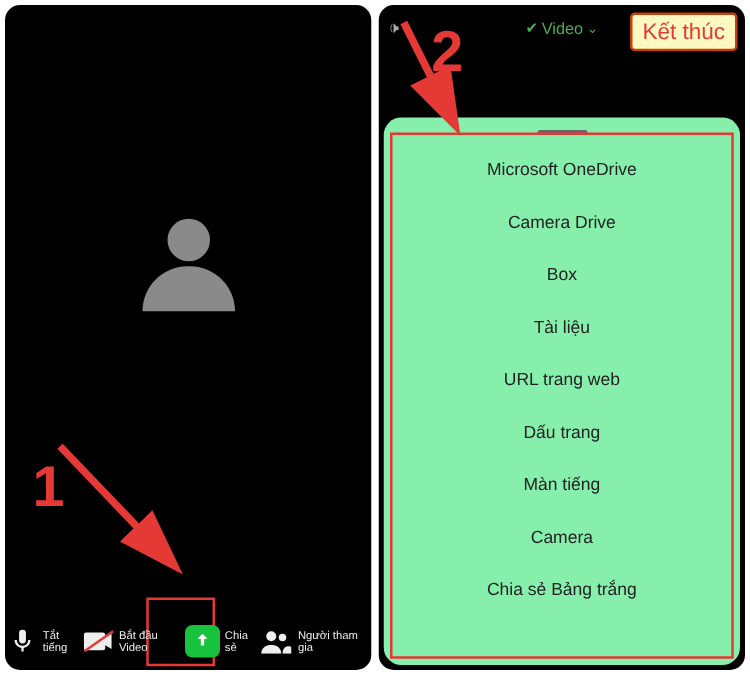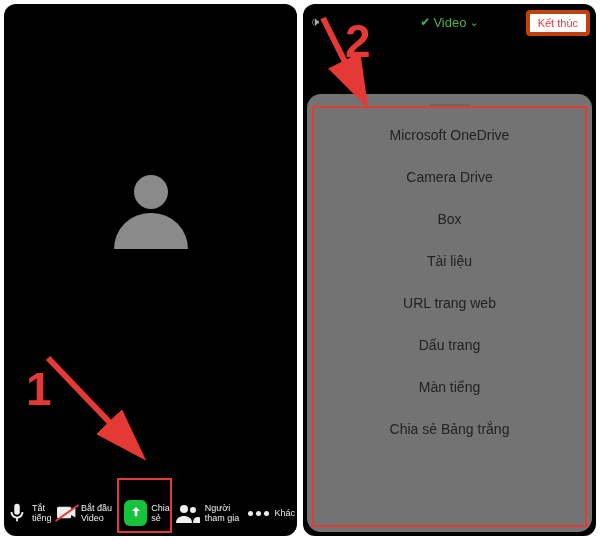--- a/index.html
+++ b/index.html
@@ -113,36 +113,36 @@
     height: 36px;
   }
   .zoom-tag {
     color:#4caf50;
     font-size:13px;
     display:flex; align-items:center; gap:3px;
   }
   .end-btn {
     position:absolute; right:6px; top:6px;
     color:#e53935;
-    border:4px solid #c2410c;
-    background:#ffffff;
-    font-size:11px;
+    border:2px solid #c2410c;
+    background:#fef9c3;
+    font-size:18px;
     padding: 3px 8px;
     border-radius:4px;
   }
   .speaker {
     position:absolute; left:8px; top:10px;
     color:#aaa; font-size:13px;
   }
 
   .sheet {
     position:absolute;
     left:4px; right:4px; bottom:4px;
     top: 90px;
-    background:#737373;
+    background:#86efac;
     border-radius:14px;
     padding-top:8px;
   }
   .sheet-handle {
     width:40px; height:4px; background:#666;
     border-radius:2px; margin:2px auto 6px;
   }
   .sheet-list {
     display:flex; flex-direction:column;
   }
@@ -212,30 +212,20 @@
     <div class="tool-item">
       <div class="tool-icon people">
         <svg viewBox="0 0 26 20">
             <circle cx="9" cy="6" r="4"></circle>
             <circle cx="18" cy="7" r="3"></circle>
             <path d="M1 20c0-5 4-7 8-7s8 2 8 7H1z"></path>
             <path d="M18 20c0-4 2-6 5-6 1 0 2 0 2 1v5h-7z"></path>
           </svg>
       </div>
       <span>Người tham gia</span>
-    </div>
-    <div class="tool-item">
-      <div class="tool-icon">
-        <div class="dots">
-            <span></span>
-            <span></span>
-            <span></span>
-          </div>
-      </div>
-      <span>Khác</span>
     </div>
   </div>
 
   <div class="anno-num num1">1</div>
 
   <div class="arrow arrow1">
     <svg width="120" height="120">
       <defs>
           <marker id="ah1" markerWidth="10" markerHeight="10" refX="7" refY="3" orient="auto">
             <path d="M0,0 L0,6 L9,3 z" fill="#e53935"></path>
@@ -262,20 +252,21 @@
   <div class="sheet">
     <div class="sheet-handle"></div>
     <div class="sheet-list">
       <div class="sheet-item">Microsoft OneDrive</div>
       <div class="sheet-item">Camera Drive</div>
       <div class="sheet-item">Box</div>
       <div class="sheet-item">Tài liệu</div>
       <div class="sheet-item">URL trang web</div>
       <div class="sheet-item">Dấu trang</div>
       <div class="sheet-item">Màn tiếng</div>
+      <div class="sheet-item">Camera</div>
       <div class="sheet-item">Chia sẻ Bảng trắng</div>
     </div>
     <div class="sheet-redbox"></div>
   </div>
 
   <div class="anno-num num2">2</div>
 
   <div class="arrow arrow2">
     <svg width="90" height="100">
       <defs>

